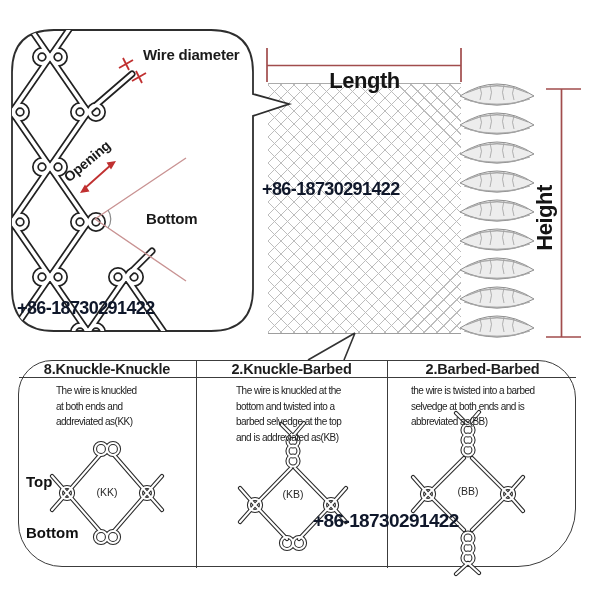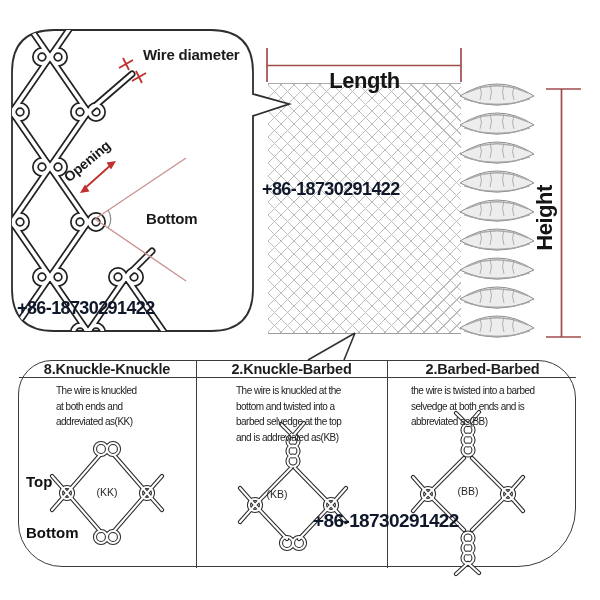--- a/index.html
+++ b/index.html
@@ -264,18 +264,18 @@
 abbreviated as(BB)</div>
   <div class="abs coldesc" style="left:236px;width:150px;">The wire is knuckled at the
 bottom and twisted into a
 barbed selvedge at the top
 and is addreviated as(KB)</div>
 
   <div class="abs rowlab" style="left:26px;top:441px;margin-top:32px;">Top</div>
   <div class="abs rowlab" style="left:26px;top:524px;">Bottom</div>
 
   <div class="abs abbr" style="left:87px;top:486px;">(KK)</div>
-  <div class="abs abbr" style="left:257px;top:488px;">(KB)</div>
+  <div class="abs abbr" style="left:273px;top:488px;">(KB)</div>
   <div class="abs abbr" style="left:448px;top:485px;">(BB)</div>
 
   <div class="abs wm" style="left:313px;top:510px;font-size:19px;">+86-18730291422</div>
 
 </div>
 
 </body></html>

